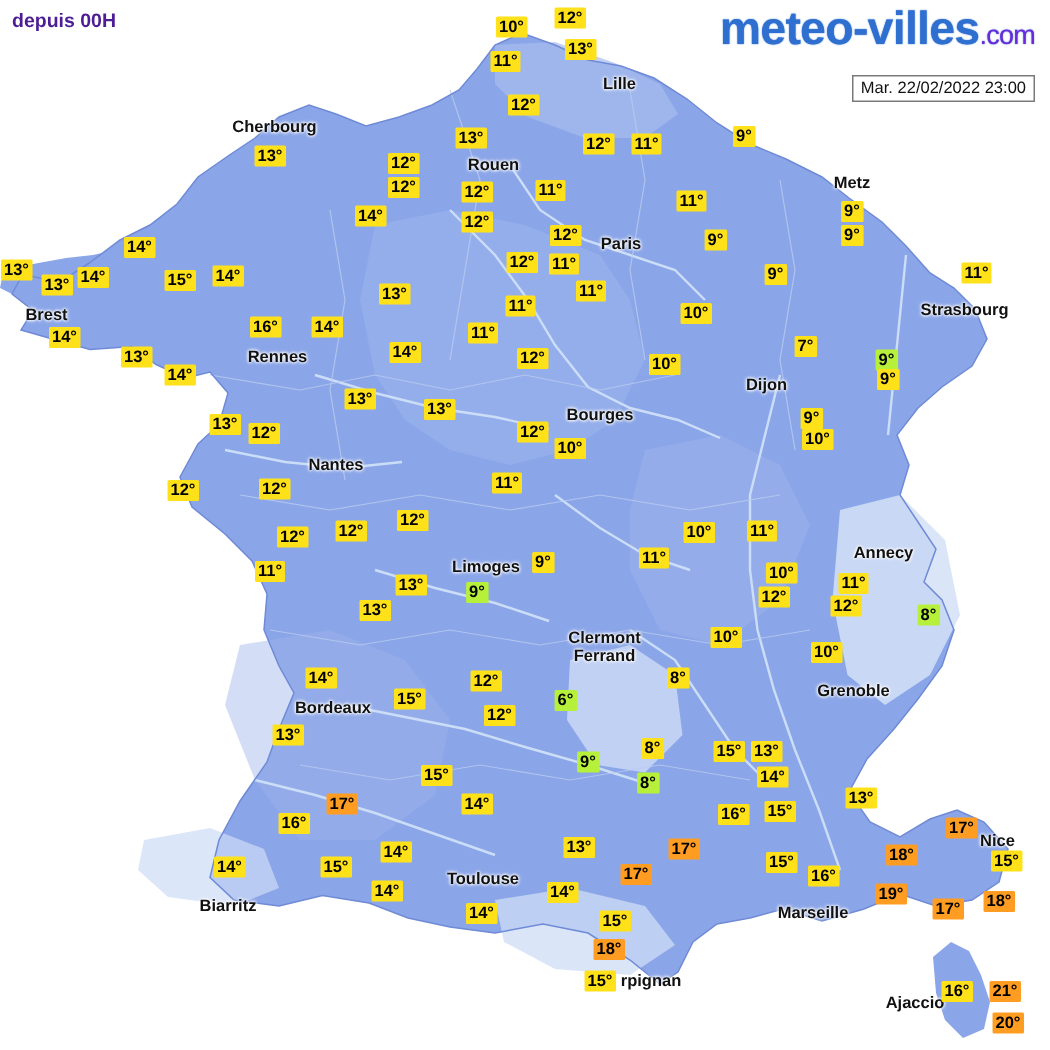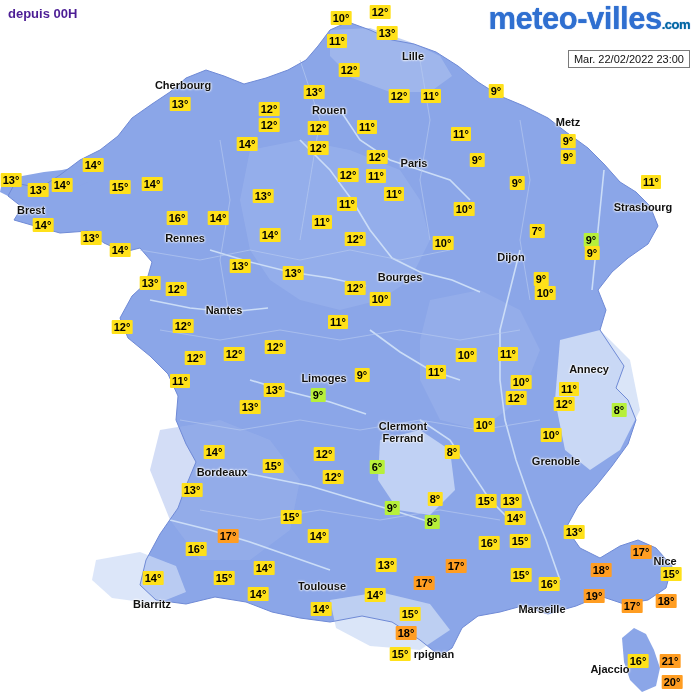--- a/index.html
+++ b/index.html
@@ -21,21 +21,21 @@
   .title-main .unit{font-size:15px;}
   .title-sub{
     font-size:13px;font-weight:bold;color:#4c1d95;line-height:17px;margin-top:1px;
   }
   .logo{
     position:absolute;right:10px;top:2px;z-index:40;
     font-size:31px;font-weight:bold;color:#2f6fd0;line-height:34px;
     letter-spacing:-0.5px;white-space:nowrap;
     text-shadow:0 0 1px #2f6fd0;
   }
-  .logo .dotcom{font-size:13px;color:#0369a1;font-weight:bold;}
+  .logo .dotcom{font-size:18px;color:#6d28d9;font-weight:normal;}
   .datebox{
     position:absolute;right:10px;top:50px;z-index:40;
     border:1px solid #7a7a7a;background:#ffffff;
     font-size:11px;color:#111;padding:2px 5px;white-space:nowrap;
   }
 
   
   .footer{
     position:absolute;left:22px;bottom:7px;z-index:40;
     font-size:12.5px;font-weight:bold;color:#111;white-space:nowrap;
@@ -173,21 +173,21 @@
       <div class="city" style="left: 31px; top: 210px;">Brest</div>
       <div class="city" style="left: 643px; top: 207px;">Strasbourg</div>
       <div class="city" style="left: 185px; top: 238px;">Rennes</div>
       <div class="city" style="left: 511px; top: 257px;">Dijon</div>
       <div class="city" style="left: 400px; top: 277px;">Bourges</div>
       <div class="city" style="left: 187px; top: 310px; margin-left: 37px;">Nantes</div>
       <div class="city" style="left: 324px; top: 378px;">Limoges</div>
       <div class="city" style="left: 589px; top: 369px;">Annecy</div>
       <div class="city" style="left: 500px; top: 382px; padding-left: 36px;">Ly</div>
       <div class="city two-line" style="left: 403px; top: 432px;">Clermont<br>Ferrand</div>
-      <div class="city" style="left: 556px; top: 461px;">Grenoble</div>
+      <div class="city" style="left: 569px; top: 461px;">Grenoble</div>
       <div class="city" style="left: 222px; top: 472px;">Bordeaux</div>
       <div class="city" style="left: 665px; top: 561px;">Nice</div>
       <div class="city" style="left: 322px; top: 586px;">Toulouse</div>
       <div class="city" style="left: 542px; top: 609px;">Marseille</div>
       <div class="city" style="left: 152px; top: 604px;">Biarritz</div>
       <div class="city" style="left: 434px; top: 654px;">rpignan</div>
       <div class="city" style="left: 610px; top: 669px;">Ajaccio</div>
     </div>
   <div id="temp-layer">
       <div class="temp t-yellow" style="left: 341px; top: 18px;">10°</div>

